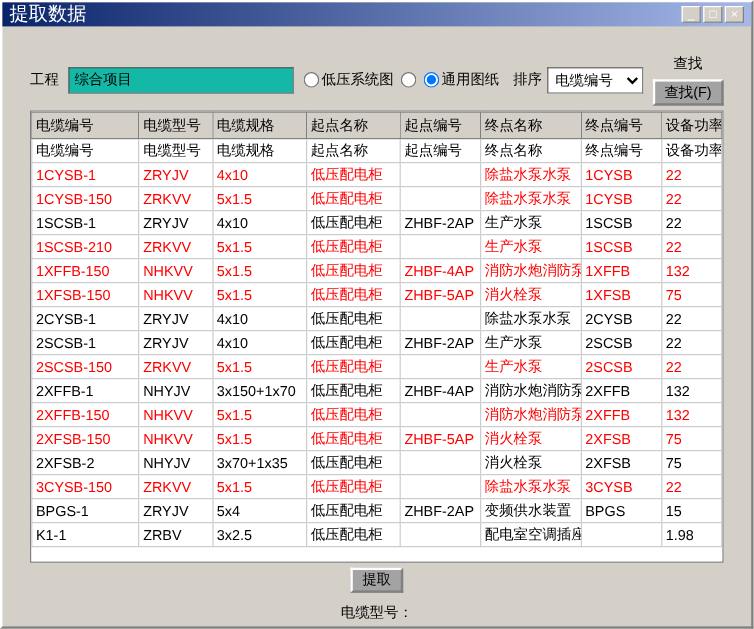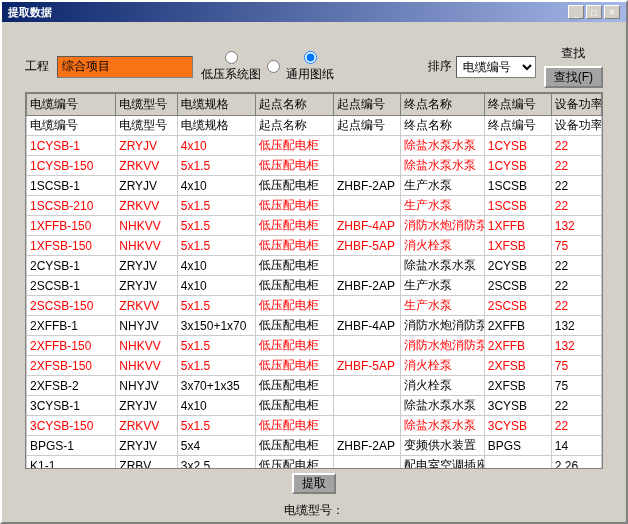--- a/index.html
+++ b/index.html
@@ -1,27 +1,27 @@
 <!DOCTYPE html>
 <html><head>
   <meta charset="utf-8">
   <style>
     * { box-sizing: border-box; margin: 0; padding: 0; font-family: 'SimSun', '宋体', Arial, sans-serif; font-size: 12px; }
     body { background: #d4d0c8; }
     .window { width: 628px; height: 524px; background: #d4d0c8; border: 2px solid #808080; border-top: 2px solid #fff; border-left: 2px solid #fff; display: flex; flex-direction: column; }
     .titlebar { background: linear-gradient(to right, #0a246a, #a6b8e8); color: #fff; padding: 3px 6px; display: flex; justify-content: space-between; align-items: center; height: 20px; }
-    .titlebar-title { font-weight: bold; font-size: 11px; }
+    .titlebar-title { font-weight: normal; font-size: 16px; }
     .titlebar-btns { display: flex; gap: 2px; }
     .titlebar-btn { width: 16px; height: 14px; background: #d4d0c8; border: 1px solid #808080; border-top: 1px solid #fff; border-left: 1px solid #fff; font-size: 10px; display: flex; align-items: center; justify-content: center; cursor: pointer; }
     .content { flex: 1; padding: 23px; display: flex; flex-direction: column; gap: 4px; overflow: hidden; }
     .top-row { display: flex; align-items: center; gap: 8px; }
     .label { color: #000; white-space: nowrap; }
-    .project-input { width: 136px; height: 22px; background: #f97316; border: 1px solid #808080; border-top: 1px solid #5a5a5a; border-left: 1px solid #5a5a5a; padding: 2px 4px; }
+    .project-input { width: 188px; height: 22px; background: #14b8a6; border: 1px solid #808080; border-top: 1px solid #5a5a5a; border-left: 1px solid #5a5a5a; padding: 2px 4px; }
     .radio-group { display: flex; align-items: center; gap: 6px; }
-    .radio-item { display: flex; align-items: center; gap: 2px; cursor: pointer; flex-direction: column; }
+    .radio-item { display: flex; align-items: center; gap: 2px; cursor: pointer; }
     .radio-item input[type=radio] { margin: 0; }
     .sort-group { display: flex; align-items: center; gap: 4px; margin-left: auto; }
     .search-group { display: flex; align-items: center; gap: 4px; flex-direction: column; }
     .select-box { height: 22px; background: #fff; border: 1px solid #808080; border-top: 1px solid #5a5a5a; border-left: 1px solid #5a5a5a; padding: 0 2px; min-width: 80px; }
     .btn { height: 22px; background: #a3a3a3; border: 2px solid #d4d0c8; border-top: 2px solid #fff; border-left: 2px solid #fff; border-bottom: 2px solid #808080; border-right: 2px solid #808080; padding: 0 8px; cursor: pointer; white-space: nowrap; }
     .table-container { flex: 1; overflow: hidden; border: 1px solid #808080; background: #fff; }
     .table-wrapper { width: 100%; height: 100%; overflow: auto; }
     table { width: 100%; border-collapse: collapse; table-layout: fixed; }
     thead th { background: #d4d0c8; border: 1px solid #808080; padding: 2px 3px; text-align: left; font-weight: normal; white-space: nowrap; position: sticky; top: 0; z-index: 1; overflow: hidden; }
     tbody td { border: 1px solid #ccc; padding: 1px 3px; white-space: nowrap; overflow: hidden; }
@@ -226,59 +226,49 @@
               <tr class="row-black">
                 <td>2XFSB-2</td>
                 <td>NHYJV</td>
                 <td>3x70+1x35</td>
                 <td>低压配电柜</td>
                 <td></td>
                 <td>消火栓泵</td>
                 <td>2XFSB</td>
                 <td>75</td>
               </tr>
-              <tr class="row-black">
-                <td>3CYSB-1</td>
-                <td>ZRYJV</td>
-                <td>4x10</td>
-                <td>低压配电柜</td>
-                <td></td>
-                <td>除盐水泵水泵</td>
-                <td>3CYSB</td>
-                <td>22</td>
-              </tr>
               <tr class="row-red">
                 <td>3CYSB-150</td>
                 <td>ZRKVV</td>
                 <td>5x1.5</td>
                 <td>低压配电柜</td>
                 <td></td>
                 <td>除盐水泵水泵</td>
                 <td>3CYSB</td>
                 <td>22</td>
               </tr>
               <tr class="row-black">
                 <td>BPGS-1</td>
                 <td>ZRYJV</td>
                 <td>5x4</td>
                 <td>低压配电柜</td>
                 <td>ZHBF-2AP</td>
                 <td>变频供水装置</td>
                 <td>BPGS</td>
-                <td>14</td>
+                <td>15</td>
               </tr>
               <tr class="row-black">
                 <td>K1-1</td>
                 <td>ZRBV</td>
                 <td>3x2.5</td>
                 <td>低压配电柜</td>
                 <td></td>
                 <td>配电室空调插座 K-1</td>
                 <td></td>
-                <td>2.26</td>
+                <td>1.98</td>
               </tr>
             </tbody>
         </table>
       </div>
     </div>
 
     <div class="bottom-row">
       <button class="btn">提取</button>
       <span class="label">电缆型号：</span>
       <select class="bottom-input" style="width:100px">

